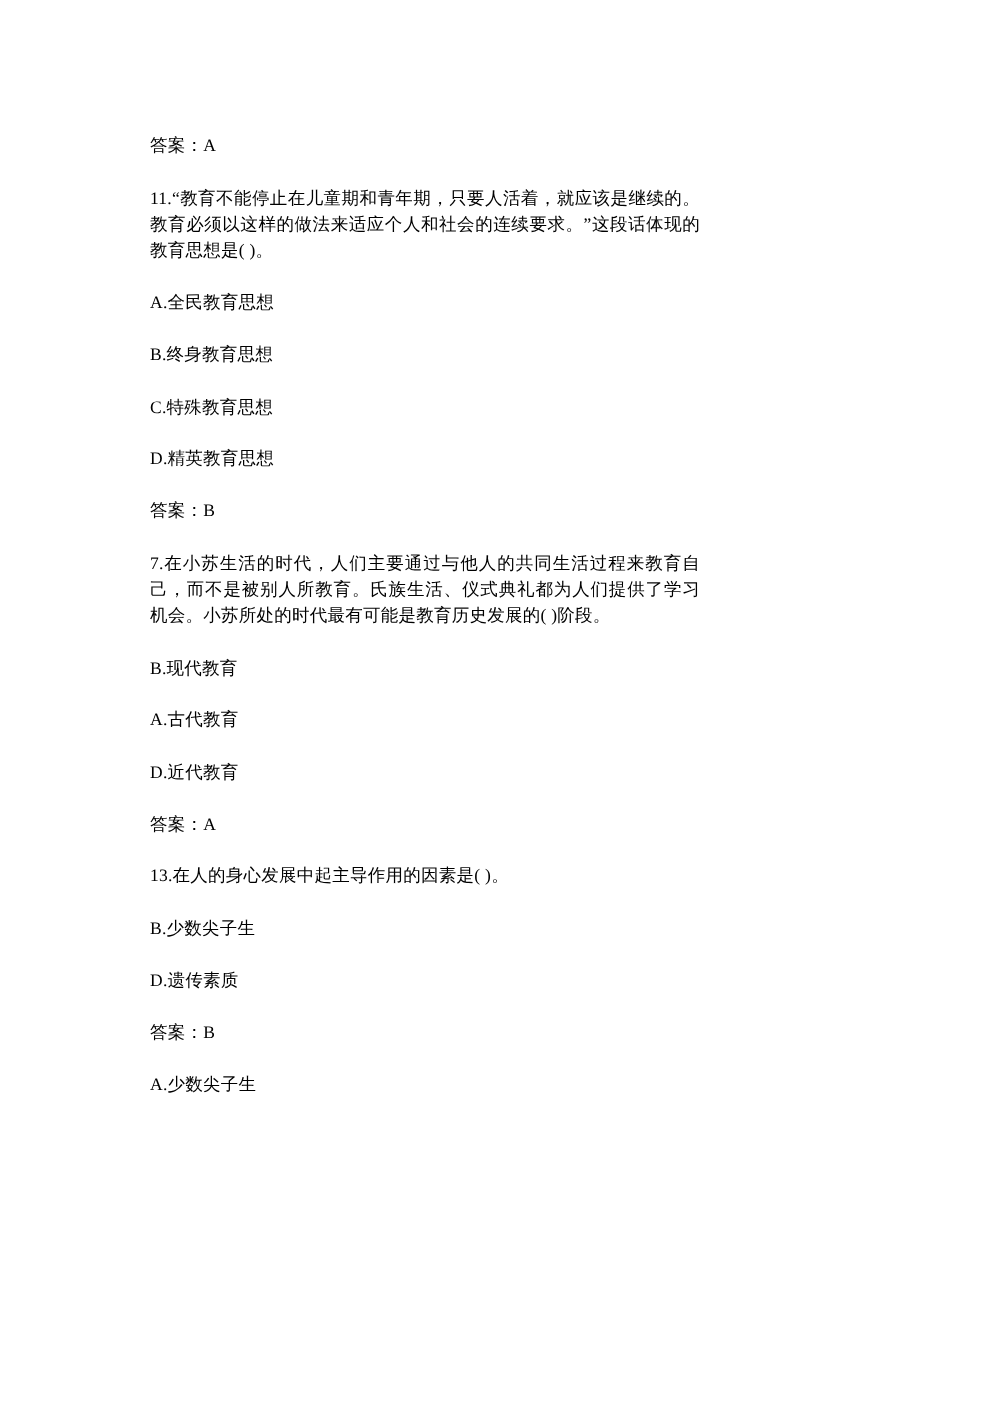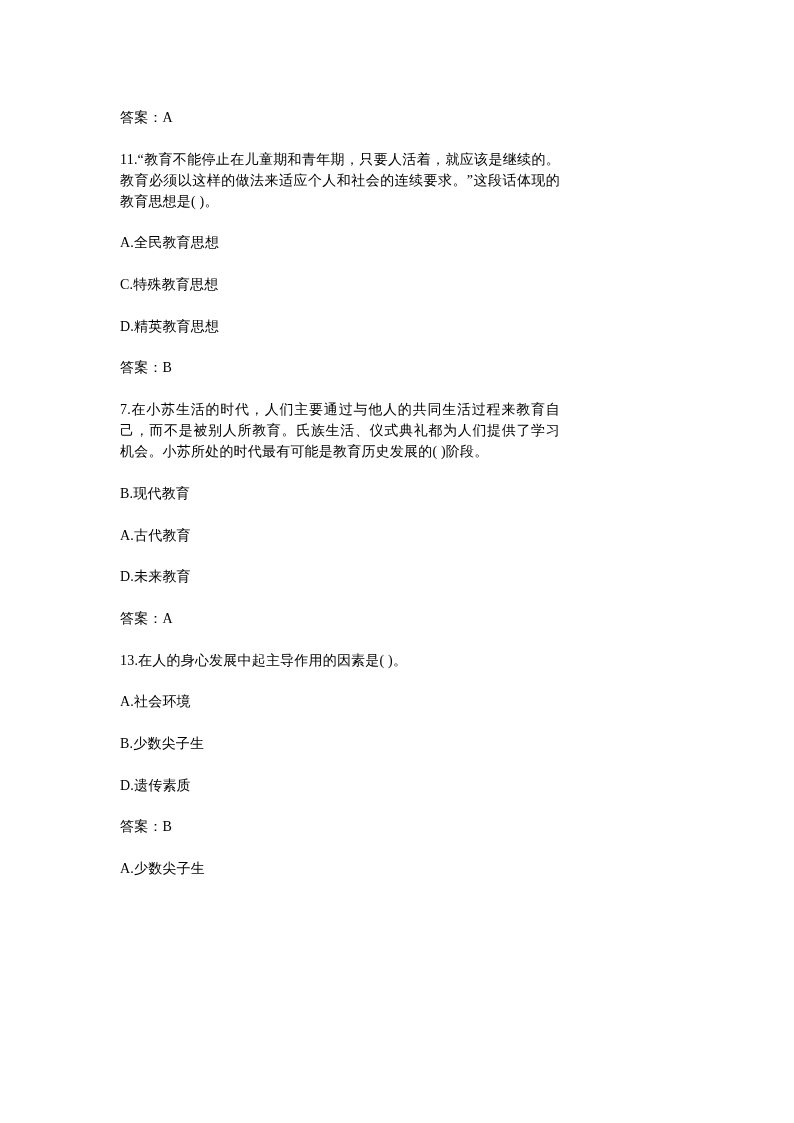--- a/index.html
+++ b/index.html
@@ -30,28 +30,28 @@
   }
 </style>
 </head>
 <body>
 
 <div class="page">
   <div id="doc-content">
       <p class="para">答案：A</p>
       <p class="para">11.“教育不能停止在儿童期和青年期，只要人活着，就应该是继续的。教育必须以这样的做法来适应个人和社会的连续要求。”这段话体现的教育思想是( )。</p>
       <p class="para">A.全民教育思想</p>
+      <p class="para">B.终身教育思想</p>
       <p class="para">C.特殊教育思想</p>
       <p class="para">D.精英教育思想</p>
       <p class="para">答案：B</p>
       <p class="para">7.在小苏生活的时代，人们主要通过与他人的共同生活过程来教育自己，而不是被别人所教育。氏族生活、仪式典礼都为人们提供了学习机会。小苏所处的时代最有可能是教育历史发展的( )阶段。</p>
       <p class="para">B.现代教育</p>
       <p class="para">A.古代教育</p>
-      <p class="para">D.未来教育</p>
+      <p class="para">D.近代教育</p>
       <p class="para">答案：A</p>
       <p class="para">13.在人的身心发展中起主导作用的因素是( )。</p>
-      <p class="para">A.社会环境</p>
       <p class="para">B.少数尖子生</p>
       <p class="para">D.遗传素质</p>
       <p class="para">答案：B</p>
       <p class="para">A.少数尖子生</p>
     </div>
 </div>
 
 </body></html>

